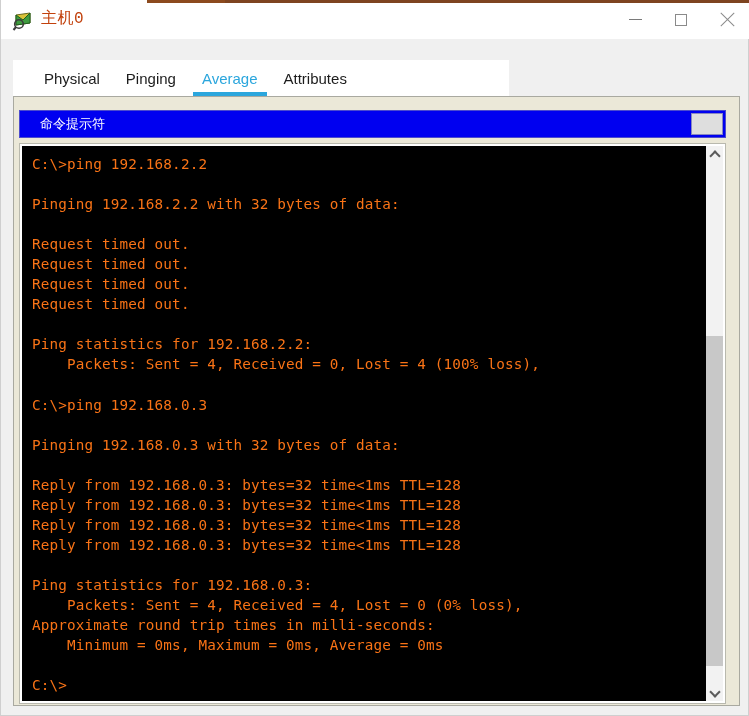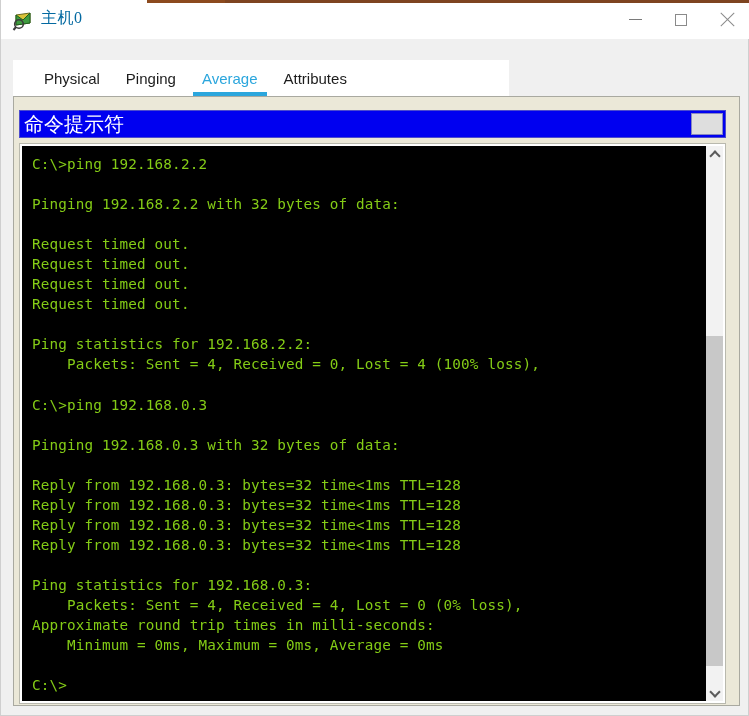--- a/index.html
+++ b/index.html
@@ -50,22 +50,22 @@
   }
   .app-icon {
     position: absolute;
     left: 11px; top: 10px;
     width: 22px; height: 22px;
   }
   .title-text {
     position: absolute;
     left: 40px; top: 8px;
     font-size: 16px;
-    color: #0369a1;
-    font-family: Liberation Serif, serif;
+    color: #c2410c;
+    font-family: Liberation Mono, monospace;
     letter-spacing: 0.5px;
     white-space: nowrap;
   }
   .win-btns {
     position: absolute;
     right: 0; top: 0;
     height: 39px;
     display: flex;
   }
   .win-btn {
@@ -152,22 +152,22 @@
     width: 707px;
     height: 28px;
     background: #0000f0;
     border: 1px solid #4c4ccd;
     box-sizing: border-box;
     display: flex;
     align-items: center;
   }
   .cmd-title-text {
     color: #ffffff;
-    font-size: 20px;
-    padding-left: 4px;
+    font-size: 13px;
+    padding-left: 20px;
     font-family: "DejaVu Sans", sans-serif;
     white-space: nowrap;
   }
   .cmd-title-btn {
     position: absolute;
     right: 2px; top: 2px;
     width: 32px;
     height: 22px;
     background: #dedede;
     border: 1px solid #8888c0;
@@ -188,21 +188,21 @@
   .terminal {
     flex: 1 1 auto;
     background: #000000;
     overflow: hidden;
     position: relative;
     margin: 2px 0 2px 2px;
   }
   .terminal pre {
     margin: 0;
     padding: 8px 0 0 10px;
-    color: #84cc16;
+    color: #f97316;
     font-family: "DejaVu Sans Mono", "Liberation Mono", monospace;
     font-size: 14.3px;
     line-height: 20.05px;
     white-space: pre;
     letter-spacing: 0.15px;
   }
 
   
   .scrollbar {
     width: 17px;

